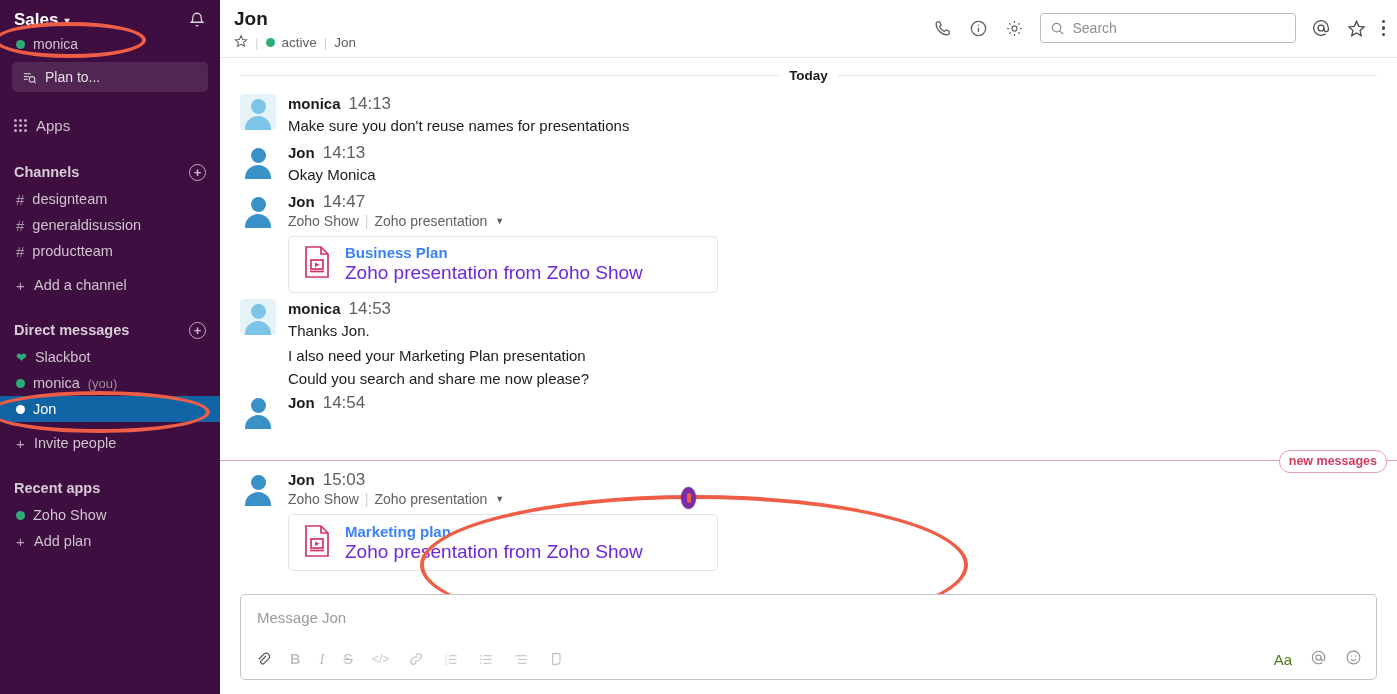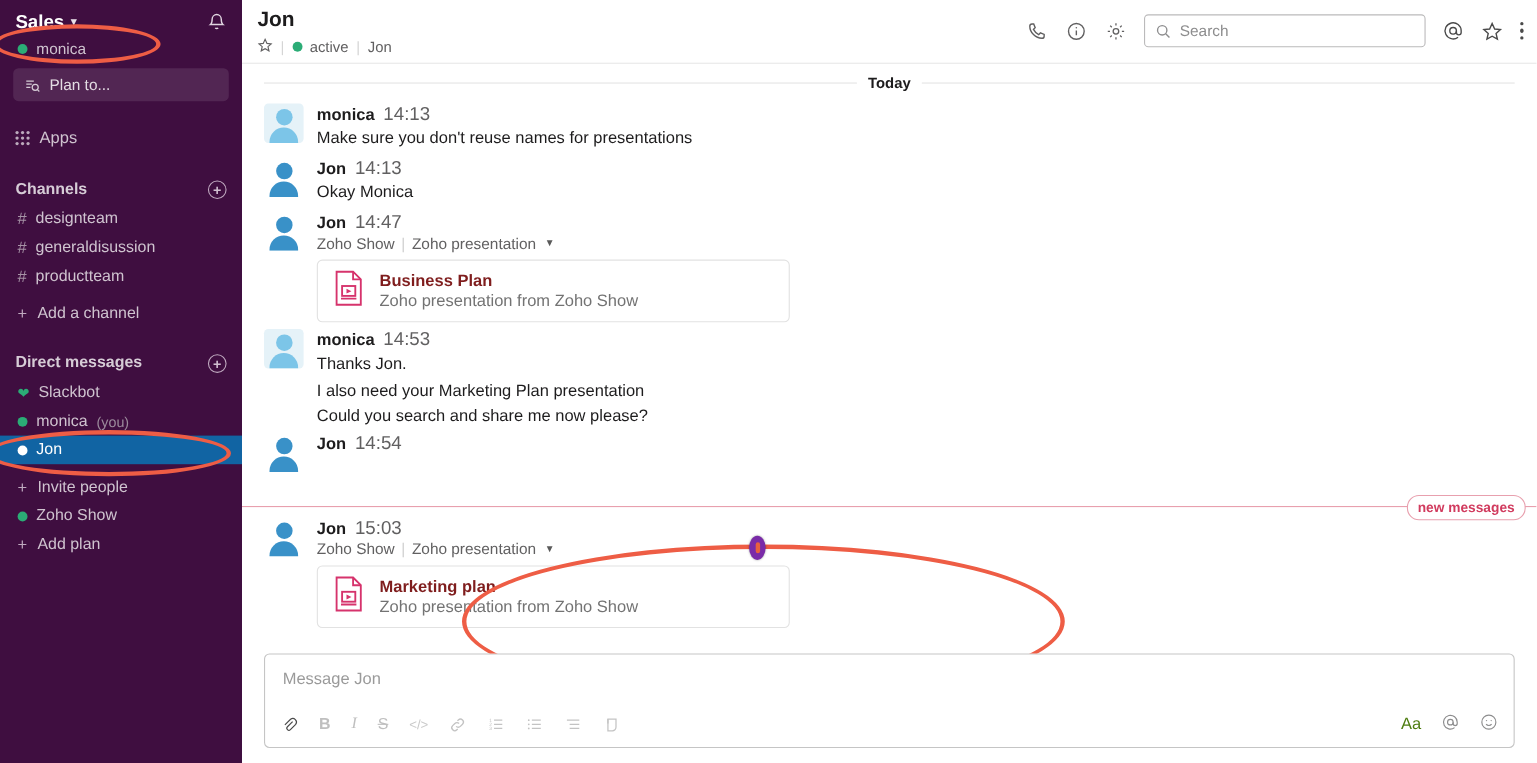--- a/index.html
+++ b/index.html
@@ -131,22 +131,22 @@
   .appline { font-size: 14px; color: #616061; display: flex; align-items: center; gap: 6px; padding-top: 1px; }
   .appline .bar { color: #D0D0D0; }
   .caretdown { font-size: 9px; color: #5A5A5A; margin-left: 2px; }
 
   .filecard {
     margin-top: 7px; width: 430px; height: 57px;
     border: 1px solid #E2E2E2; border-radius: 5px;
     display: flex; align-items: center; gap: 14px; padding: 0 14px;
     background: #fff; cursor: pointer;
   }
-  .fileinfo .ftitle { font-weight: bold; font-size: 15px; color: #7f1d1d; }
-  .fileinfo .fsub { font-size: 15px; color: #737373; margin-top: 1px; }
+  .fileinfo .ftitle { font-weight: bold; font-size: 15px; color: #3b82f6; }
+  .fileinfo .fsub { font-size: 19px; color: #6d28d9; margin-top: 1px; }
 
   .newmsg-div { position: relative; height: 1px; margin: 28px 0 6px 0; }
   .newmsg-div .line { position: absolute; left: 0; right: 0; top: 0; height: 1px; background: #E8A0AE; }
   .newmsg-div .badge {
     position: absolute; right: 10px; top: -10px;
     background: #fff; border: 1px solid #E8A0AE; border-radius: 11px;
     font-size: 12.5px; font-weight: bold; color: #D13B5E;
     padding: 2px 9px; line-height: 1.3;
   }
 
@@ -272,20 +272,23 @@
     <div class="s-item selected">
       <span class="presence-dot white"></span>
       <span>Jon</span>
     </div>
     <div class="gap8"></div>
     <div class="s-item">
       <span class="plusglyph">+</span>
       <span>Invite people</span>
     </div>
 
+    <div class="sec-header">
+      <span>Recent apps</span>
+    </div>
     <div class="s-item">
       <span class="presence-dot"></span>
       <span>Zoho Show</span>
     </div>
     <div class="s-item">
       <span class="plusglyph">+</span>
       <span>Add plan</span>
     </div>
 
     <div class="ann a1"></div>

